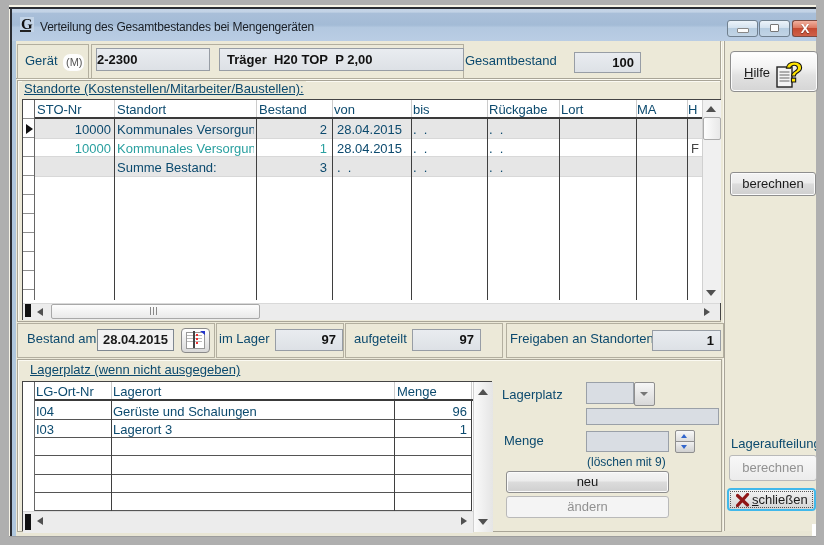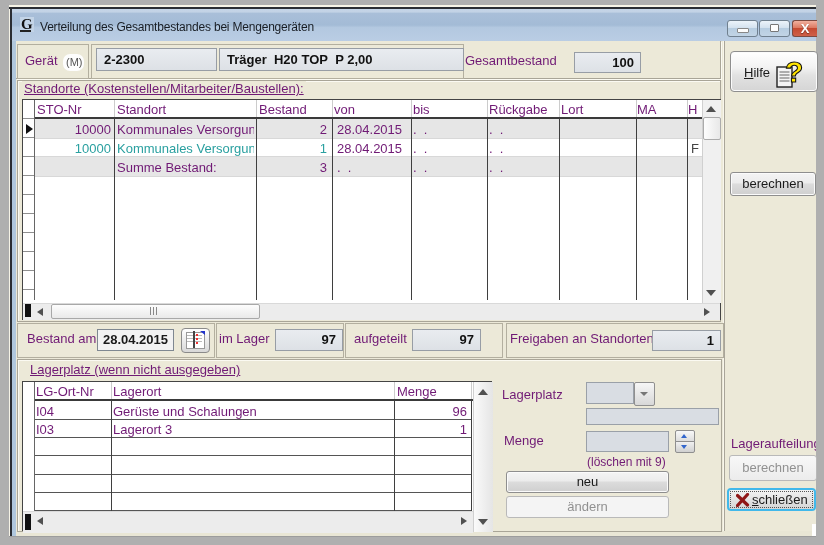--- a/index.html
+++ b/index.html
@@ -1,18 +1,18 @@
 <!DOCTYPE html>
 <html><head><meta charset="utf-8">
 <style>
 html,body{margin:0;padding:0}
 #page{position:relative;width:824px;height:545px;background:#afafaf;overflow:hidden;
   font-family:"Liberation Sans",sans-serif;font-size:13px;color:#1a1a1a}
 .abs{position:absolute}
-.lbl{position:absolute;font-size:13px;color:#701a75;white-space:nowrap}
+.lbl{position:absolute;font-size:13px;color:#0c4a6e;white-space:nowrap}
 .fld{position:absolute;background:linear-gradient(#e9ecf0,#dde1e6);border:1px solid #979da5;
   font-size:13px;font-weight:bold;color:#111;white-space:nowrap;overflow:hidden}
 .panel{position:absolute;border:1px solid #b3af9f}
 .btn{position:absolute;border:1px solid #8e8e8e;border-radius:3px;
   background:linear-gradient(#f4f4f4 0%,#ececec 45%,#dcdcdc 50%,#cfcfcf 100%);
   font-size:13px;color:#1a1a1a;text-align:center;box-shadow:inset 0 0 0 1px #fbfbfb}
 .btnd{position:absolute;border:1px solid #b9b9b9;border-radius:3px;background:#f4f4f4;
   font-size:13px;color:#919191;text-align:center}
 .gline{position:absolute;background:#3f3f3f;width:1px}
 .hline{position:absolute;background:#d8d8d8;height:1px}
@@ -54,21 +54,21 @@
 
 <div class="abs" style="left:16px;top:41px;width:704px;height:37px;border-right:1px solid #a9a597;border-bottom:1px solid #a9a597;box-shadow:1px 1px 0 #fbfaf2"></div>
 <div class="abs" style="left:17px;top:80px;width:702px;height:240px;border:1px solid #a9a597;box-shadow:inset 1px 1px 0 #fbfaf2"></div>
 <div class="abs" style="left:17px;top:359px;width:703px;height:171px;border:1px solid #a9a597;box-shadow:inset 1px 1px 0 #fbfaf2"></div>
 
 <div class="panel" style="left:17px;top:44px;width:70px;height:33px"></div>
 <div class="lbl" style="left:25px;top:53px">Gerät</div>
 <div class="abs" style="left:63px;top:54px;width:21px;height:17px;background:#fdfdfd;border-radius:7px"></div>
 <div class="abs" style="left:66px;top:56px;font-size:11px;color:#555">(M)</div>
 <div class="panel" style="left:91px;top:44px;width:371px;height:33px"></div>
-<div class="fld" style="left:96px;top:48px;width:112px;height:21px;line-height:21px;padding-left:7px">2-2300</div>
+<div class="fld" style="left:96px;top:48px;width:112px;height:21px;line-height:21px;">2-2300</div>
 <div class="fld" style="left:219px;top:48px;width:236px;height:21px;line-height:21px;padding-left:7px">Träger&nbsp; H20 TOP&nbsp; P 2,00</div>
 <div class="lbl" style="left:465px;top:53px">Gesamtbestand</div>
 <div class="fld" style="left:574px;top:52px;width:59px;height:19px;line-height:19px;text-align:right;padding-right:6px">100</div>
 
 <div class="lbl" style="left:22px;top:81px;background:#ece9d8;padding:0 2px;text-decoration:underline">Standorte (Kostenstellen/Mitarbeiter/Baustellen):</div>
 
 <div class="abs" style="left:22px;top:99px;width:697px;height:219px;border:1px solid #444;background:#fff">
 
   <div class="abs" style="left:0;top:0;width:695px;height:17px;background:#fff;border-bottom:2px solid #3a3a3a"></div>
   <div class="lbl" style="left:14px;top:2px">STO-Nr</div>

